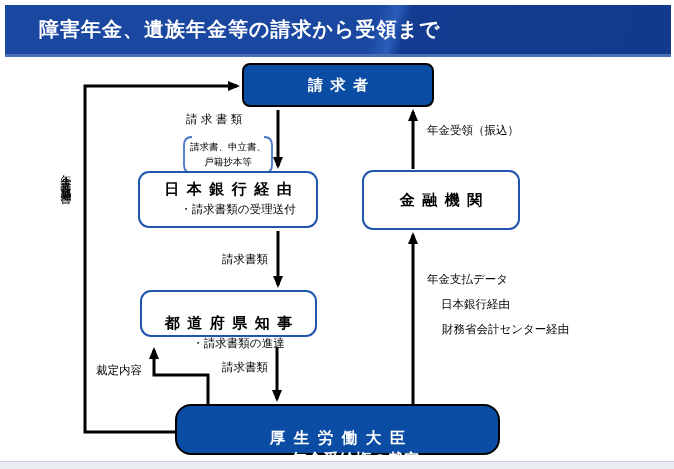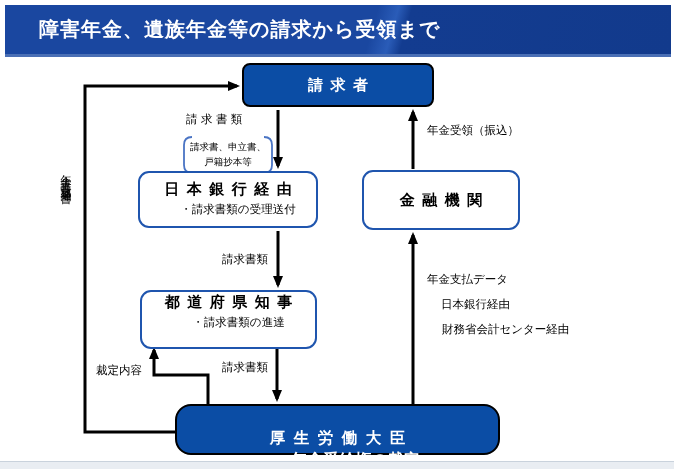--- a/index.html
+++ b/index.html
@@ -24,21 +24,21 @@
   
   .box{position:absolute;box-sizing:border-box;text-align:center;}
   .box-dark{background:#0b4da5;border:2.5px solid #000;color:#fff;}
   .box-light{background:#fff;border:2px solid #1f55ae;color:#000;}
   .box-title{font-weight:bold;font-size:15px;letter-spacing:.5em;text-indent:.5em;white-space:nowrap;}
   .box-note{font-size:11.5px;white-space:nowrap;margin-left:20px;}
 
   .node-claimant{left:242px;top:63px;width:192px;height:44px;border-radius:8px;}
   .node-claimant .box-title{line-height:39px;}
   .node-mayor{left:138px;top:171px;width:180px;height:57px;border-radius:11px;padding-top:7px;}
-  .node-governor{left:140px;top:290px;width:177px;height:59px;border-radius:11px;padding-top:1px;}
+  .node-governor{left:140px;top:290px;width:177px;height:47px;border-radius:11px;padding-top:22px;}
   .node-bank{left:362px;top:170px;width:158px;height:60px;border-radius:11px;}
   .node-bank .box-title{line-height:56px;}
   .node-minister{left:175px;top:404px;width:325px;height:51px;border-radius:16px;padding-top:22px;}
   .node-minister .box-title{letter-spacing:.55em;text-indent:.55em;font-size:15.5px;}
   .node-minister .box-note{font-weight:bold;font-size:16px;margin-top:1px;}
   .node-mayor .box-note,.node-governor .box-note{margin-top:3px;}
 
   
   svg.wires{position:absolute;left:0;top:0;width:674px;height:469px;pointer-events:none;}
 

